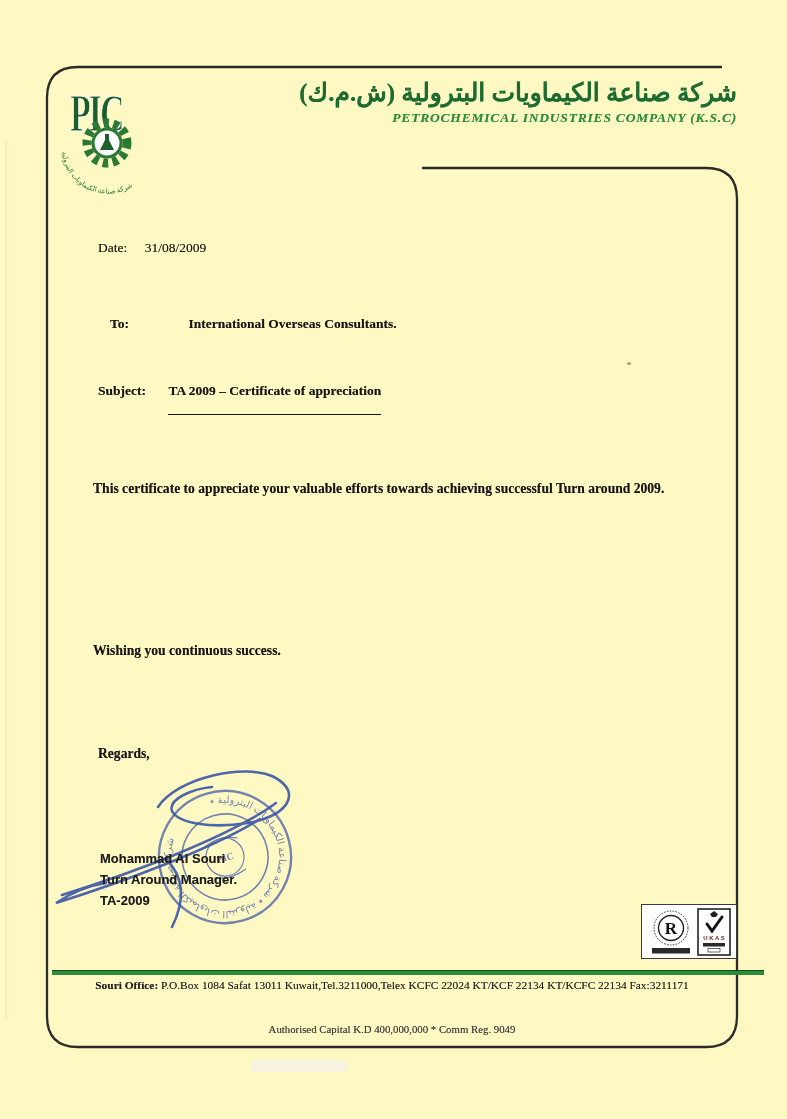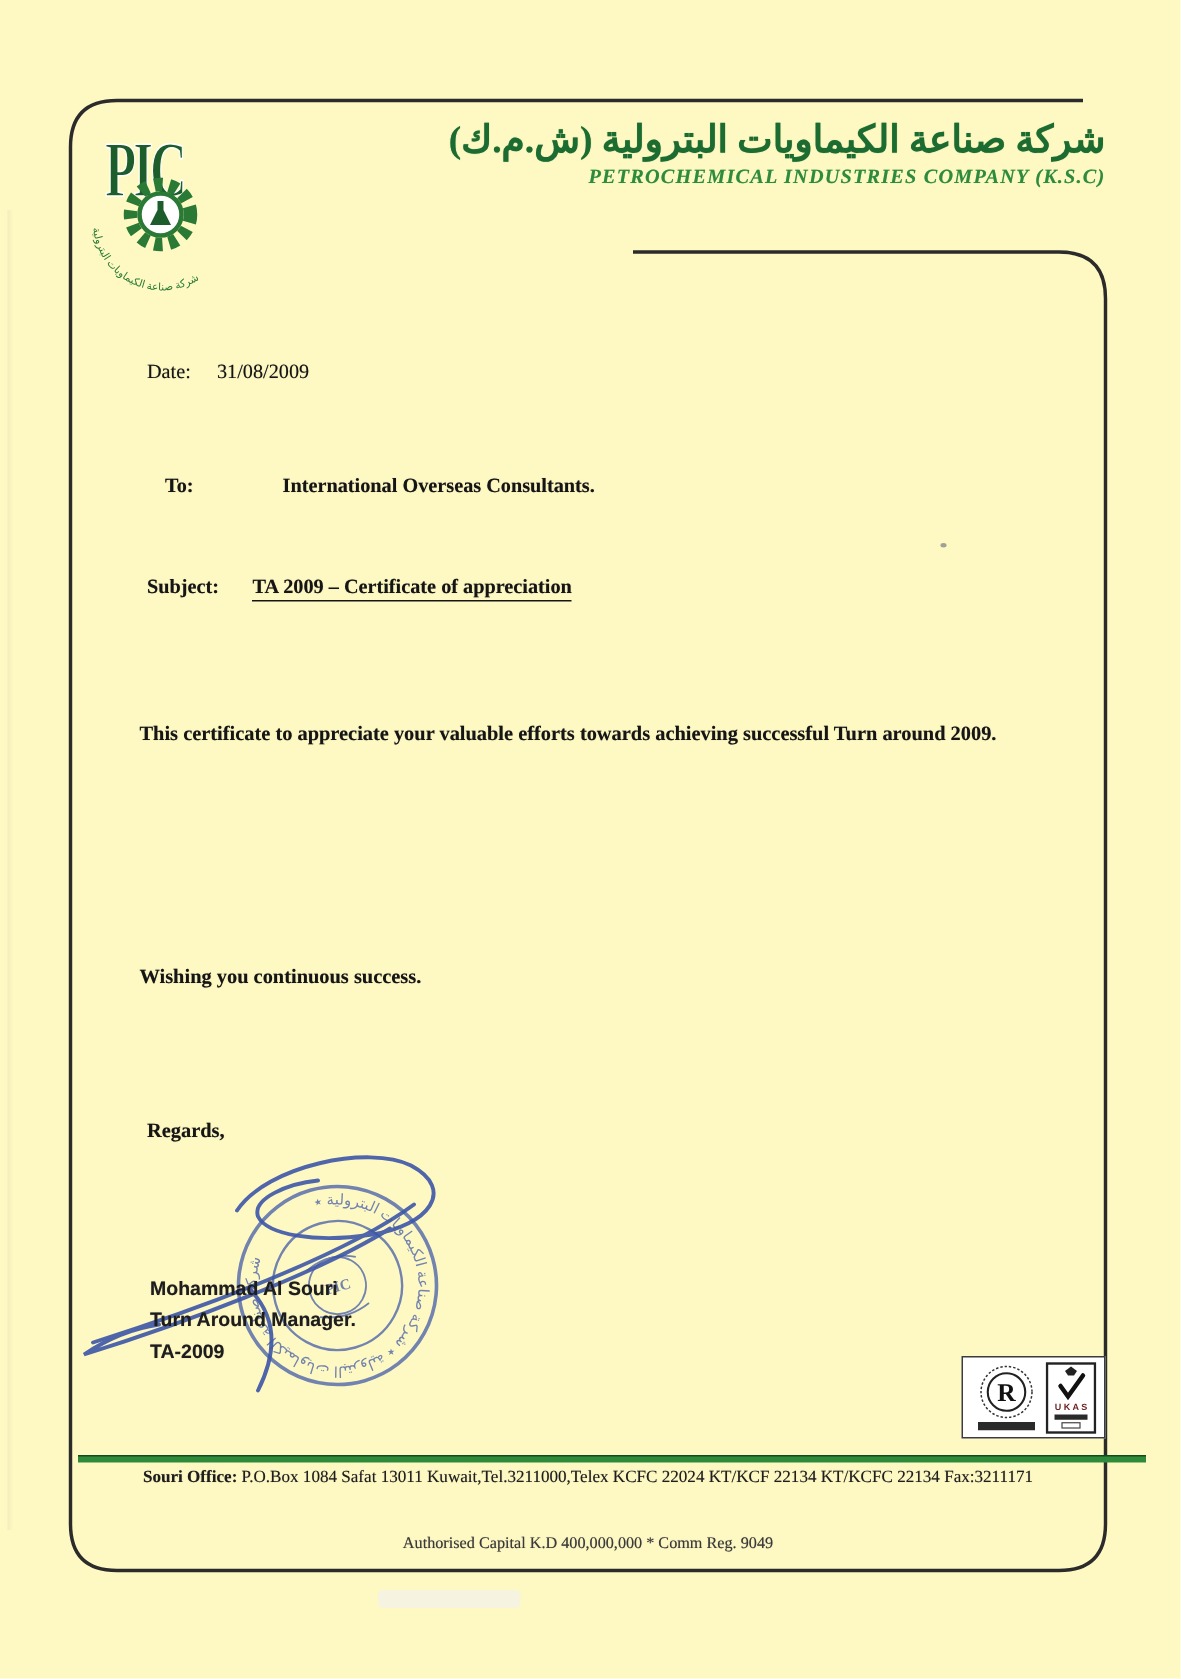--- a/index.html
+++ b/index.html
@@ -8,21 +8,21 @@
     font-family:"Liberation Serif","DejaVu Serif",serif;color:#151515;overflow:hidden;
   }
   .abs{position:absolute;}
   .fuzz{text-shadow:0 0 .5px rgba(50,50,50,.55);}
   
   .co-ar{right:50px;top:78px;font-size:25px;font-weight:bold;color:#1c6b30;direction:rtl;letter-spacing:.5px;text-shadow:0 0 .6px rgba(28,107,48,.6);}
   .co-en{right:50px;top:110px;font-size:13.5px;font-style:italic;font-weight:bold;color:#2e8b3d;letter-spacing:.8px;text-shadow:0 0 .5px rgba(46,139,61,.5);}
   
   .row-label{font-size:13.5px;}
   .bold{font-weight:bold;}
-  .subject-val{border-bottom:1.6px solid #151515;padding-bottom:2px;}
+  .subject-val{border-bottom:1.6px solid #151515;padding-bottom:16px;}
   .para{font-size:13.6px;font-weight:bold;line-height:1.58;text-align:justify;}
   .sig-block{font-family:"Liberation Sans","DejaVu Sans",sans-serif;font-size:13px;font-weight:bold;line-height:1.62;color:#1d1d1d;}
   
   .footer-line{left:47px;width:690px;text-align:center;font-size:11.4px;color:#1e1e1e;}
   .cap-line{font-size:10.8px;color:#3a3a3a;}
   .greenbar{left:52px;top:970px;width:712px;height:4px;background:#2e8b3a;border-top:1px solid #14481e;}
   .speck{width:4px;height:3px;background:#8a8a8a;border-radius:50%;opacity:.8;}
   .smudge{background:#f4f1ee;opacity:.7;border-radius:3px;}
   .edge-shadow{background:linear-gradient(to right,rgba(120,120,120,.25),rgba(120,120,120,0));opacity:.35;}
   .certbox{left:641px;top:904px;width:94px;height:53px;border:1.5px solid #3c3c3c;background:#fff;display:flex;align-items:center;justify-content:center;gap:3px;}

